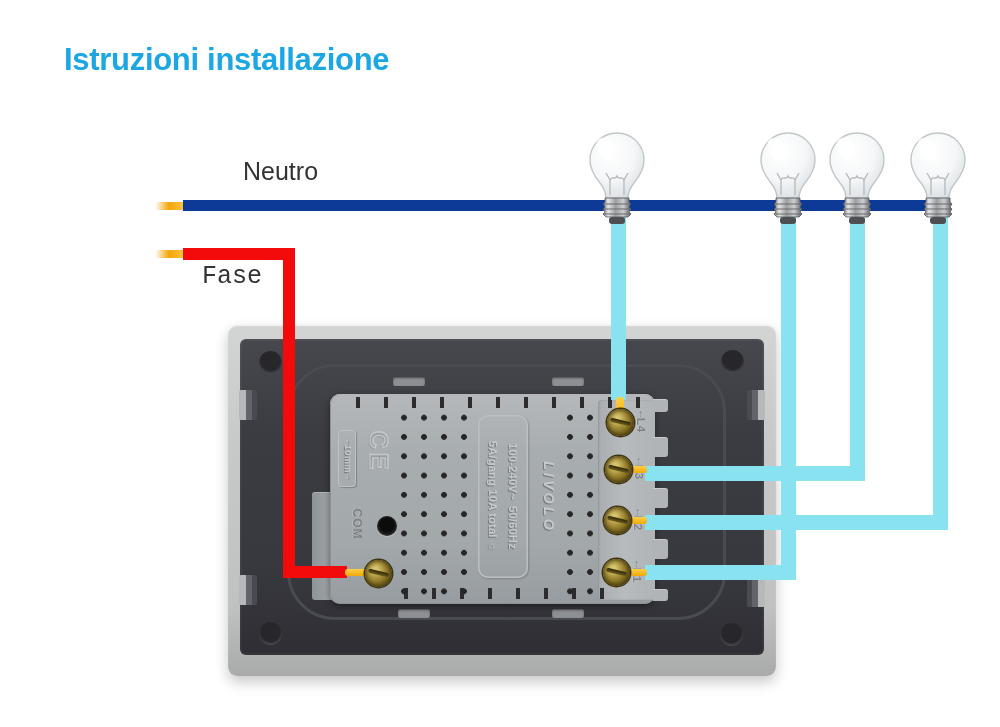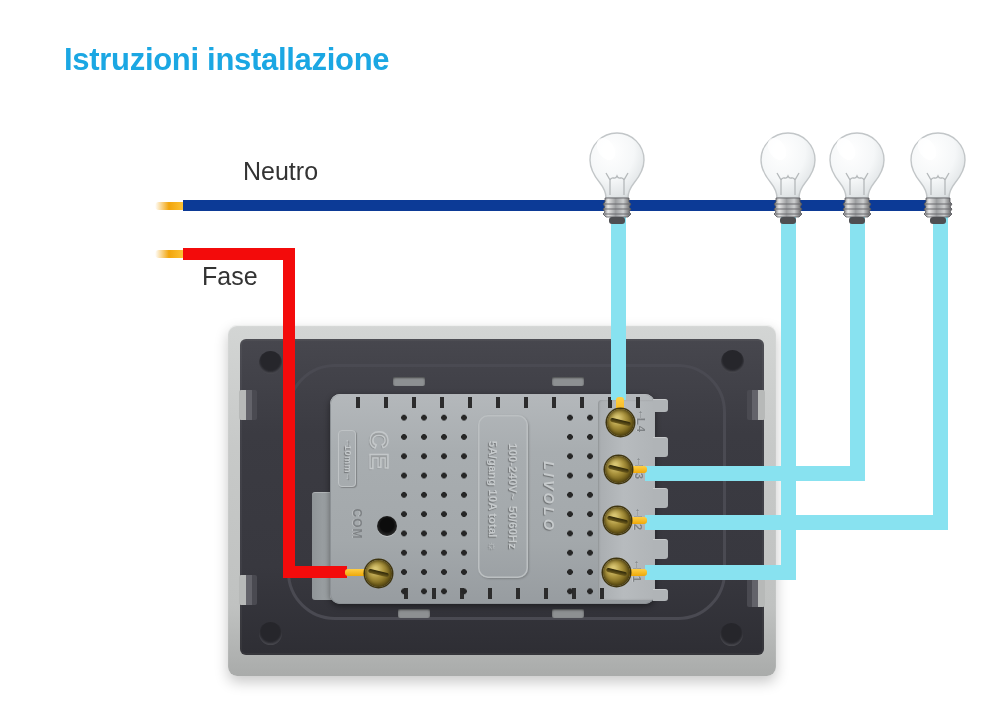--- a/index.html
+++ b/index.html
@@ -4,21 +4,21 @@
 <style>
   html,body{margin:0;padding:0;background:#fff;}
   .stage{position:relative;width:1000px;height:727px;background:#fff;overflow:hidden;
          font-family:"Liberation Sans", sans-serif;}
   .abs{position:absolute;}
   
   .title{left:64px;top:42px;font-size:31px;font-weight:bold;color:#1ba7e3;letter-spacing:-.3px;}
   .subtitle{left:65px;top:88px;font-size:24px;color:#3b3b3b;}
   .wlabel{font-size:25px;color:#333;}
   .lbl-neutro{left:243px;top:157px;}
-  .lbl-fase{left:202px;top:262px;}
+  .lbl-fase{left:202px;top:262px;font-family:Liberation Mono, monospace;}
   
   .wire{position:absolute;}
   .blue{background:#0c3a96;}
   .red{background:#f30b0b;}
   .cyan{background:#88e2f0;}
   .ytip{background:linear-gradient(90deg,rgba(242,165,12,0) 0%,#f2a50c 45%,#ffc83d 100%);border-radius:4px;}
   .ysolid{background:linear-gradient(180deg,#ffcf45,#eea80a);border-radius:3px;}
   
   .plate{left:228px;top:325px;width:548px;height:351px;border-radius:9px;
     background:linear-gradient(180deg,#d3d5d4,#c7c9c8 35%,#c0c2c1 80%,#a9abaa);

